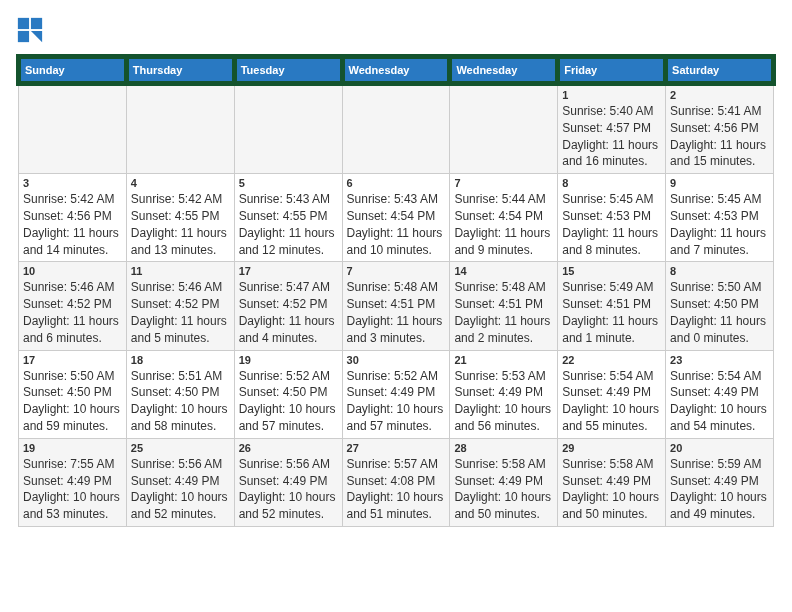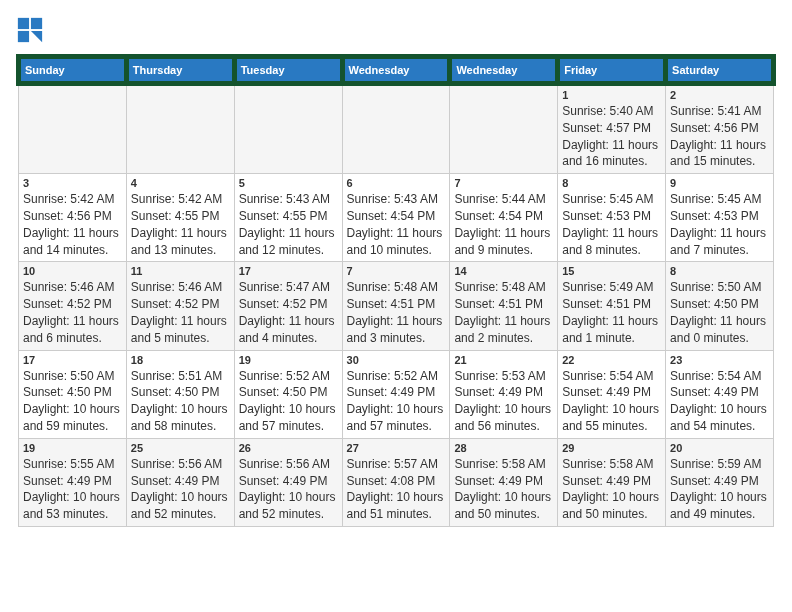--- a/index.html
+++ b/index.html
@@ -290,21 +290,21 @@
           <span class="day-number">23</span>
           <div class="cell-content">Sunrise: 5:54 AM
 Sunset: 4:49 PM
 Daylight: 10 hours
 and 54 minutes.</div>
         </td>
       </tr>
       <tr>
         <td>
           <span class="day-number">19</span>
-          <div class="cell-content">Sunrise: 5:55 AM
+          <div class="cell-content">Sunrise: 7:55 AM
 Sunset: 4:49 PM
 Daylight: 10 hours
 and 53 minutes.</div>
         </td>
         <td>
           <span class="day-number">25</span>
           <div class="cell-content">Sunrise: 5:56 AM
 Sunset: 4:49 PM
 Daylight: 10 hours
 and 52 minutes.</div>

